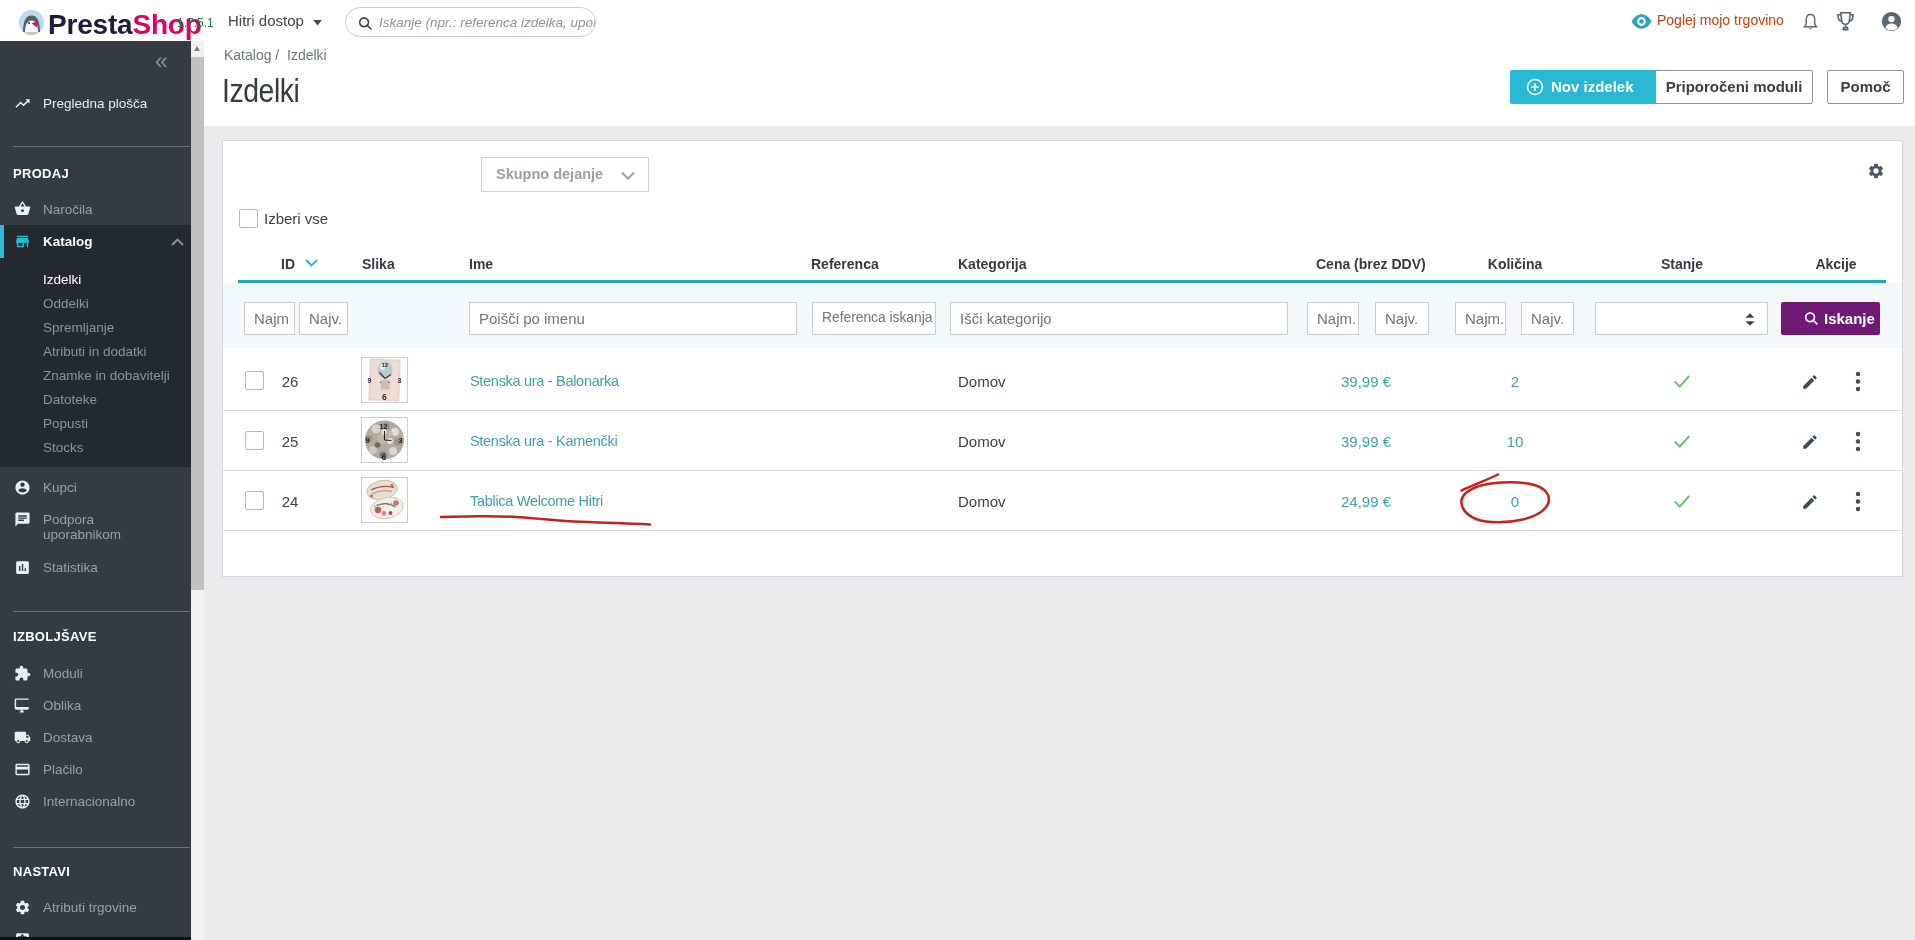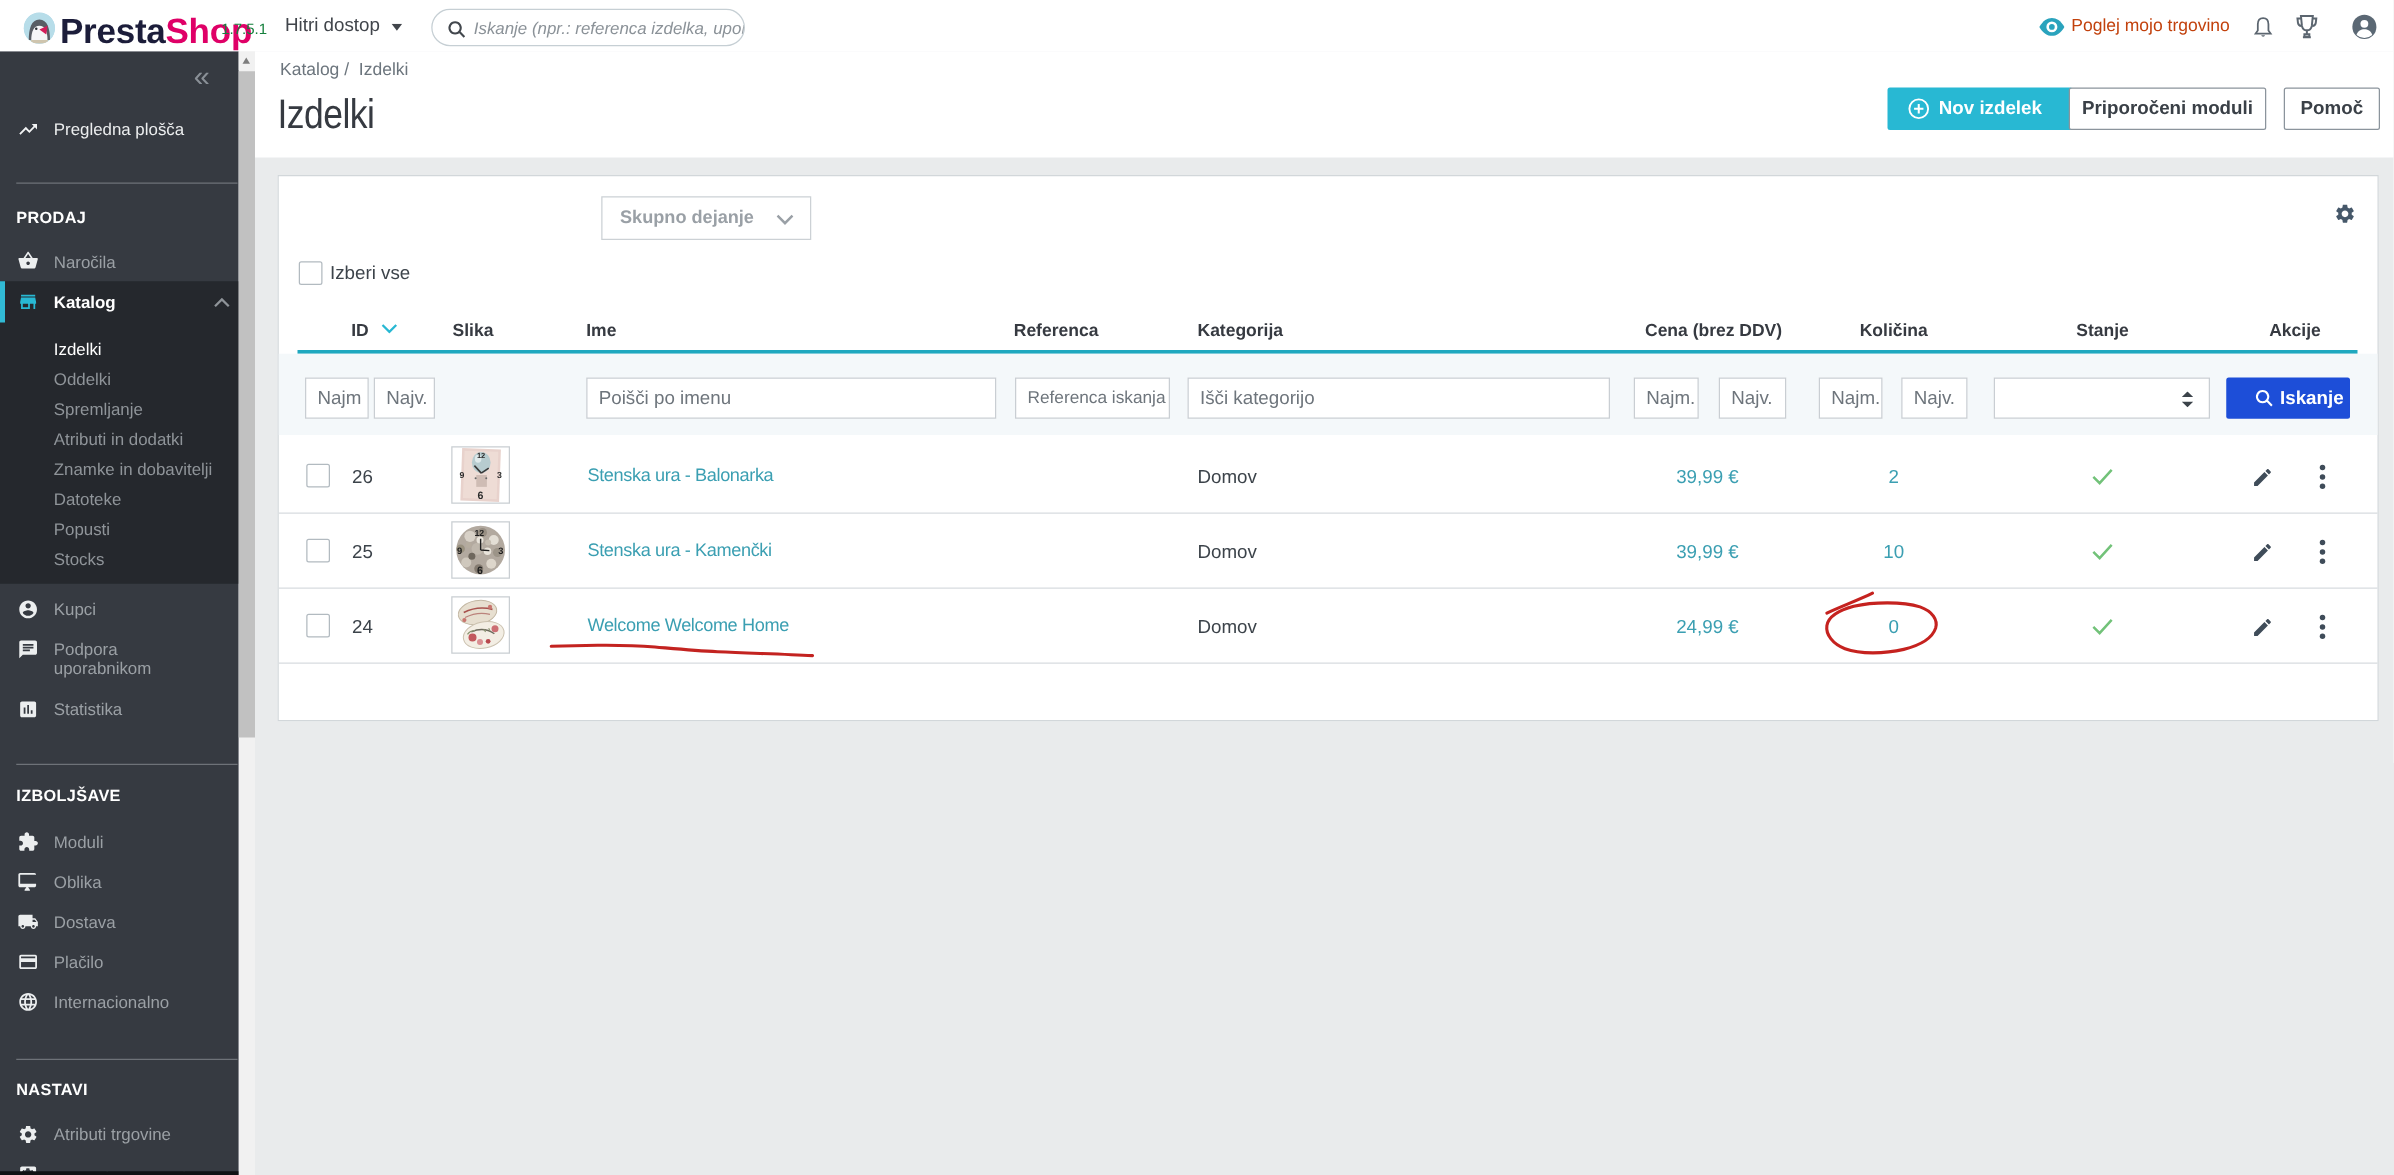--- a/index.html
+++ b/index.html
@@ -55,21 +55,21 @@
 .dd span { position:absolute; left:14px; top:8px; }
 #selall-box { position:absolute; left:239px; top:209px; width:19px; height:19px; border:1px solid #b2bac0; border-radius:2px; background:#fff; }
 #selall-lab { position:absolute; left:264px; top:210px; font-size:15px; color:#3c434a; }
 
 
 .th { position:absolute; top:256px; font-size:14px; font-weight:bold; color:#363a41; white-space:nowrap; }
 #teal-line { position:absolute; left:238px; top:280px; width:1648px; height:3px; background:#1fa8bf; }
 #filter-row { position:absolute; left:223px; top:283px; width:1679px; height:65px; background:#f4f8fa; }
 .fin { position:absolute; top:302px; height:33px; border:1px solid #c9ced3; background:#fff; font-size:15px; color:#6e757c; overflow:hidden; }
 .fin span { position:absolute; left:9px; top:7px; white-space:nowrap; }
-#f-search { position:absolute; left:1781px; top:302px; width:99px; height:33px; background:#1d4ed8; border-radius:2px; color:#fff; font-weight:bold; font-size:15px; }
+#f-search { position:absolute; left:1781px; top:302px; width:99px; height:33px; background:#701a75; border-radius:2px; color:#fff; font-weight:bold; font-size:15px; }
 .rowsep { position:absolute; left:223px; width:1679px; height:1px; background:#d8dcdf; }
 .rcheck { position:absolute; left:245px; width:19px; height:19px; border:1px solid #b2bac0; border-radius:2px; background:#fff; }
 .rid { position:absolute; left:270px; width:40px; text-align:center; font-size:15px; color:#3c434a; }
 .rimg { position:absolute; left:361px; width:47px; height:46px; border:1px solid #c9ced2; background:#fff; }
 .rlink { position:absolute; left:470px; font-size:14.5px; color:#3b9fb2; letter-spacing:-0.3px; }
 .rcat { position:absolute; left:958px; font-size:15px; color:#3c434a; }
 .rprice { position:absolute; left:1291px; width:100px; text-align:right; font-size:15px; color:#3b9fb2; }
 .rqty { position:absolute; left:1465px; width:100px; text-align:center; font-size:15px; color:#3b9fb2; }
 .ricon { position:absolute; }
 </style>
@@ -393,21 +393,21 @@
     <ellipse cx="25" cy="30" rx="16.5" ry="10.5" fill="#f3eee4" stroke="#cbc1af" stroke-width="0.8" transform="rotate(-12 25 30)"></ellipse>
     <circle cx="16" cy="32" r="3.2" fill="#c2595d"></circle>
     <circle cx="22" cy="35.5" r="2.4" fill="#d98e92"></circle>
     <circle cx="34" cy="25" r="2.8" fill="#cc6f74"></circle>
     <circle cx="28.5" cy="35" r="1.9" fill="#b8474c"></circle>
     <path d="M15 27.5 Q25 23 33.5 29" stroke="#6d6a5d" stroke-width="1.1" fill="none"></path>
     <path d="M12 29.5 Q14 26.5 18 26.5" stroke="#8a9471" stroke-width="1" fill="none"></path>
     <path d="M25 25.5 L26.5 27.5 M29 24.5 L30 27" stroke="#8a9471" stroke-width="0.9" fill="none"></path>
   </svg>
 </div>
-<div class="rlink" style="top:493px">Welcome Welcome Home</div>
+<div class="rlink" style="top:493px">Tablica Welcome Hitri</div>
 <div class="rcat" style="top:493px">Domov</div>
 <div class="rprice" style="top:493px">24,99 €</div>
 <div class="rqty" style="top:493px">0</div>
 <svg class="ricon" style="left:1671px;top:490px" width="22" height="22" viewBox="0 0 24 24">
       <path fill="none" stroke="#72c279" stroke-width="2.2" d="M4 12.5 L9.5 18 L20 6.5"></path>
     </svg>
 <svg class="ricon" style="left:1801px;top:493px" width="18" height="18" viewBox="0 0 24 24">
       <path fill="#3f4c59" d="M3 17.25V21h3.75L17.81 9.94l-3.75-3.75L3 17.25zM20.71 7.04c.39-.39.39-1.02 0-1.41l-2.34-2.34c-.39-.39-1.02-.39-1.41 0l-1.83 1.83 3.75 3.75 1.83-1.83z"></path>
     </svg>
 <svg class="ricon" style="left:1855px;top:491px" width="6" height="21" viewBox="0 0 6 21">

